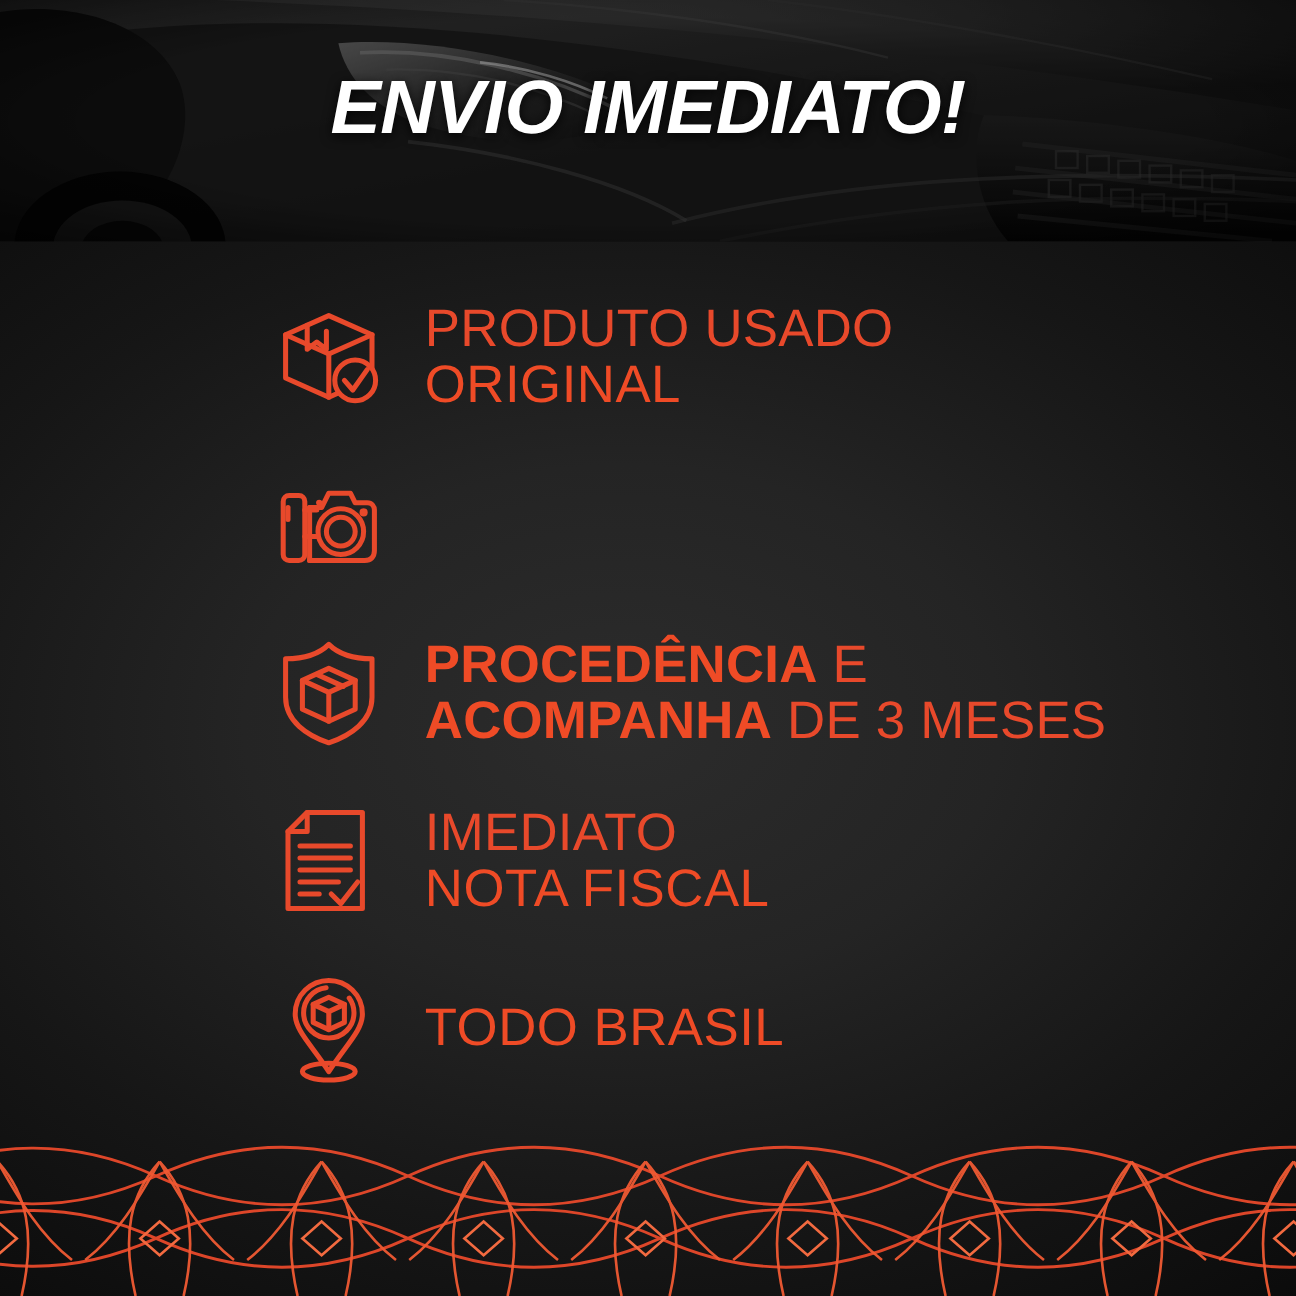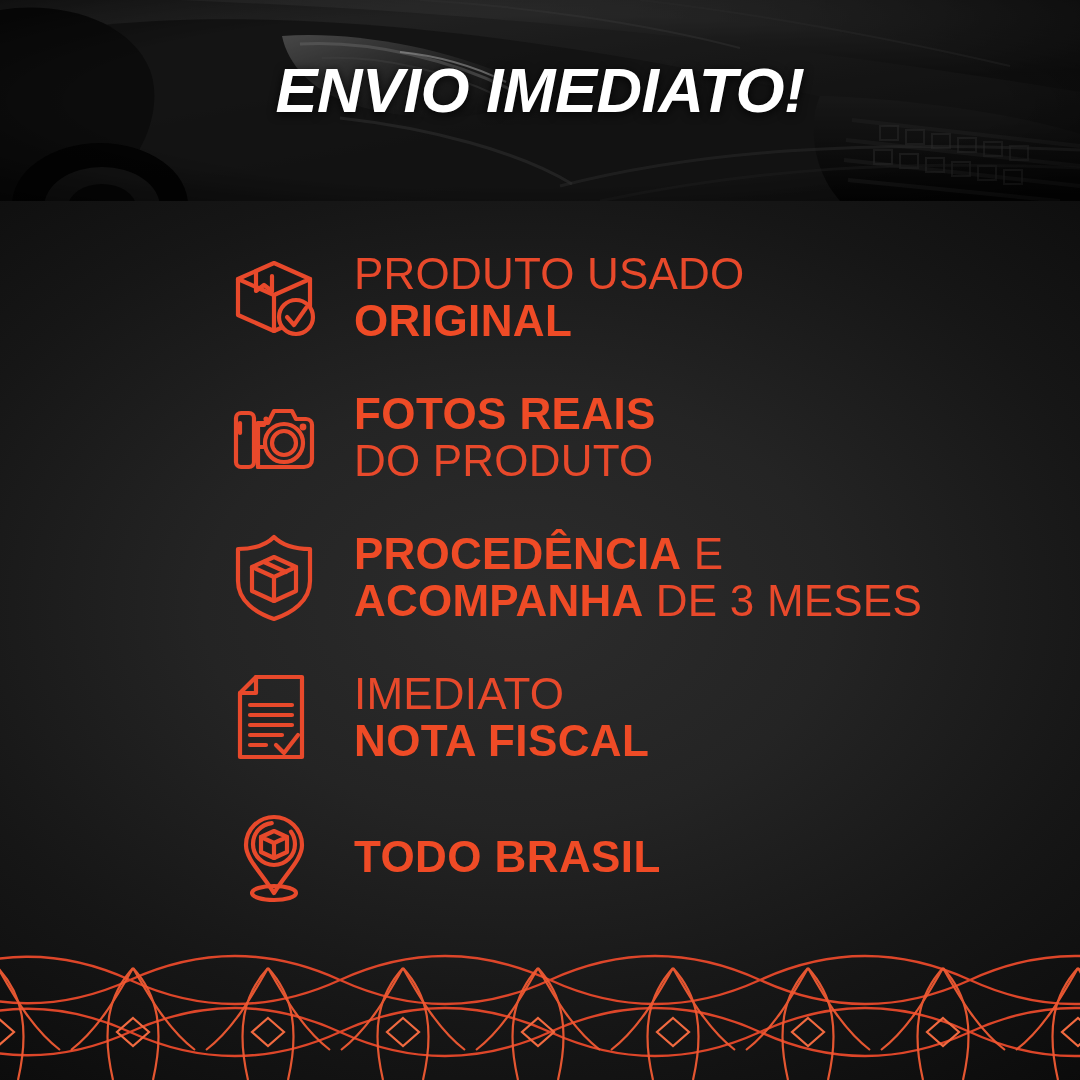--- a/index.html
+++ b/index.html
@@ -76,21 +76,21 @@
     line-height:1.07;
   }
 
   .line {
     color:#e8492b;
     font-size:44px;
     white-space:nowrap;
     letter-spacing:0.2px;
   }
   .line.light { font-weight:300; }
-  .line.bold  { font-weight:bold; color:#ef4b26; letter-spacing:0.4px; }
+  .line.bold  { font-weight:normal; color:#ef4b26; letter-spacing:0.4px; }
   .line .b { font-weight:bold; color:#ef4b26; }
   .line .l { font-weight:300; color:#e8492b; }
 
   
   .ornament {
     position:absolute;
     left:0; bottom:0;
     width:1080px; height:140px;
     z-index:3;
   }
@@ -210,24 +210,20 @@
           <path d="M28 36 L38 36"></path>
           <path d="M28 58 L38 58"></path>
           <path d="M32 34 L32 78"></path>
           <path d="M32 34 L42 34 L48 22 L66 22 L70 30 L80 30 C84 30 86 33 86 36 L86 70 C86 75 83 78 78 78 L32 78"></path>
           <circle cx="58" cy="54" r="19"></circle>
           <circle cx="58" cy="54" r="12"></circle>
           <circle cx="77" cy="38" r="3.4" fill="#e8492b" stroke="none"></circle>
           <circle cx="40" cy="30" r="2.6" fill="#e8492b" stroke="none"></circle>
         </svg>
       </div>
-      <div class="feature-text">
-        <span class="line bold">FOTOS REAIS</span>
-        <span class="line light">DO PRODUTO</span>
-      </div>
     </div>
 
     <div class="feature">
       <div class="feature-icon">
         <svg width="96" height="96" viewBox="0 0 96 96" fill="none" stroke="#e8492b" stroke-width="4.2" stroke-linecap="round" stroke-linejoin="round">
           <path d="M48 8 C58 18 72 20 84 20 L84 52 C84 72 66 84 48 90 C30 84 12 72 12 52 L12 20 C24 20 38 18 48 8 Z"></path>
           <path d="M26 38 L48 28 L70 38 L48 48 Z"></path>
           <path d="M26 38 L26 62 L48 72 L70 62 L70 38"></path>
           <path d="M48 48 L48 72"></path>
           <path d="M38 33 L60 43"></path>

